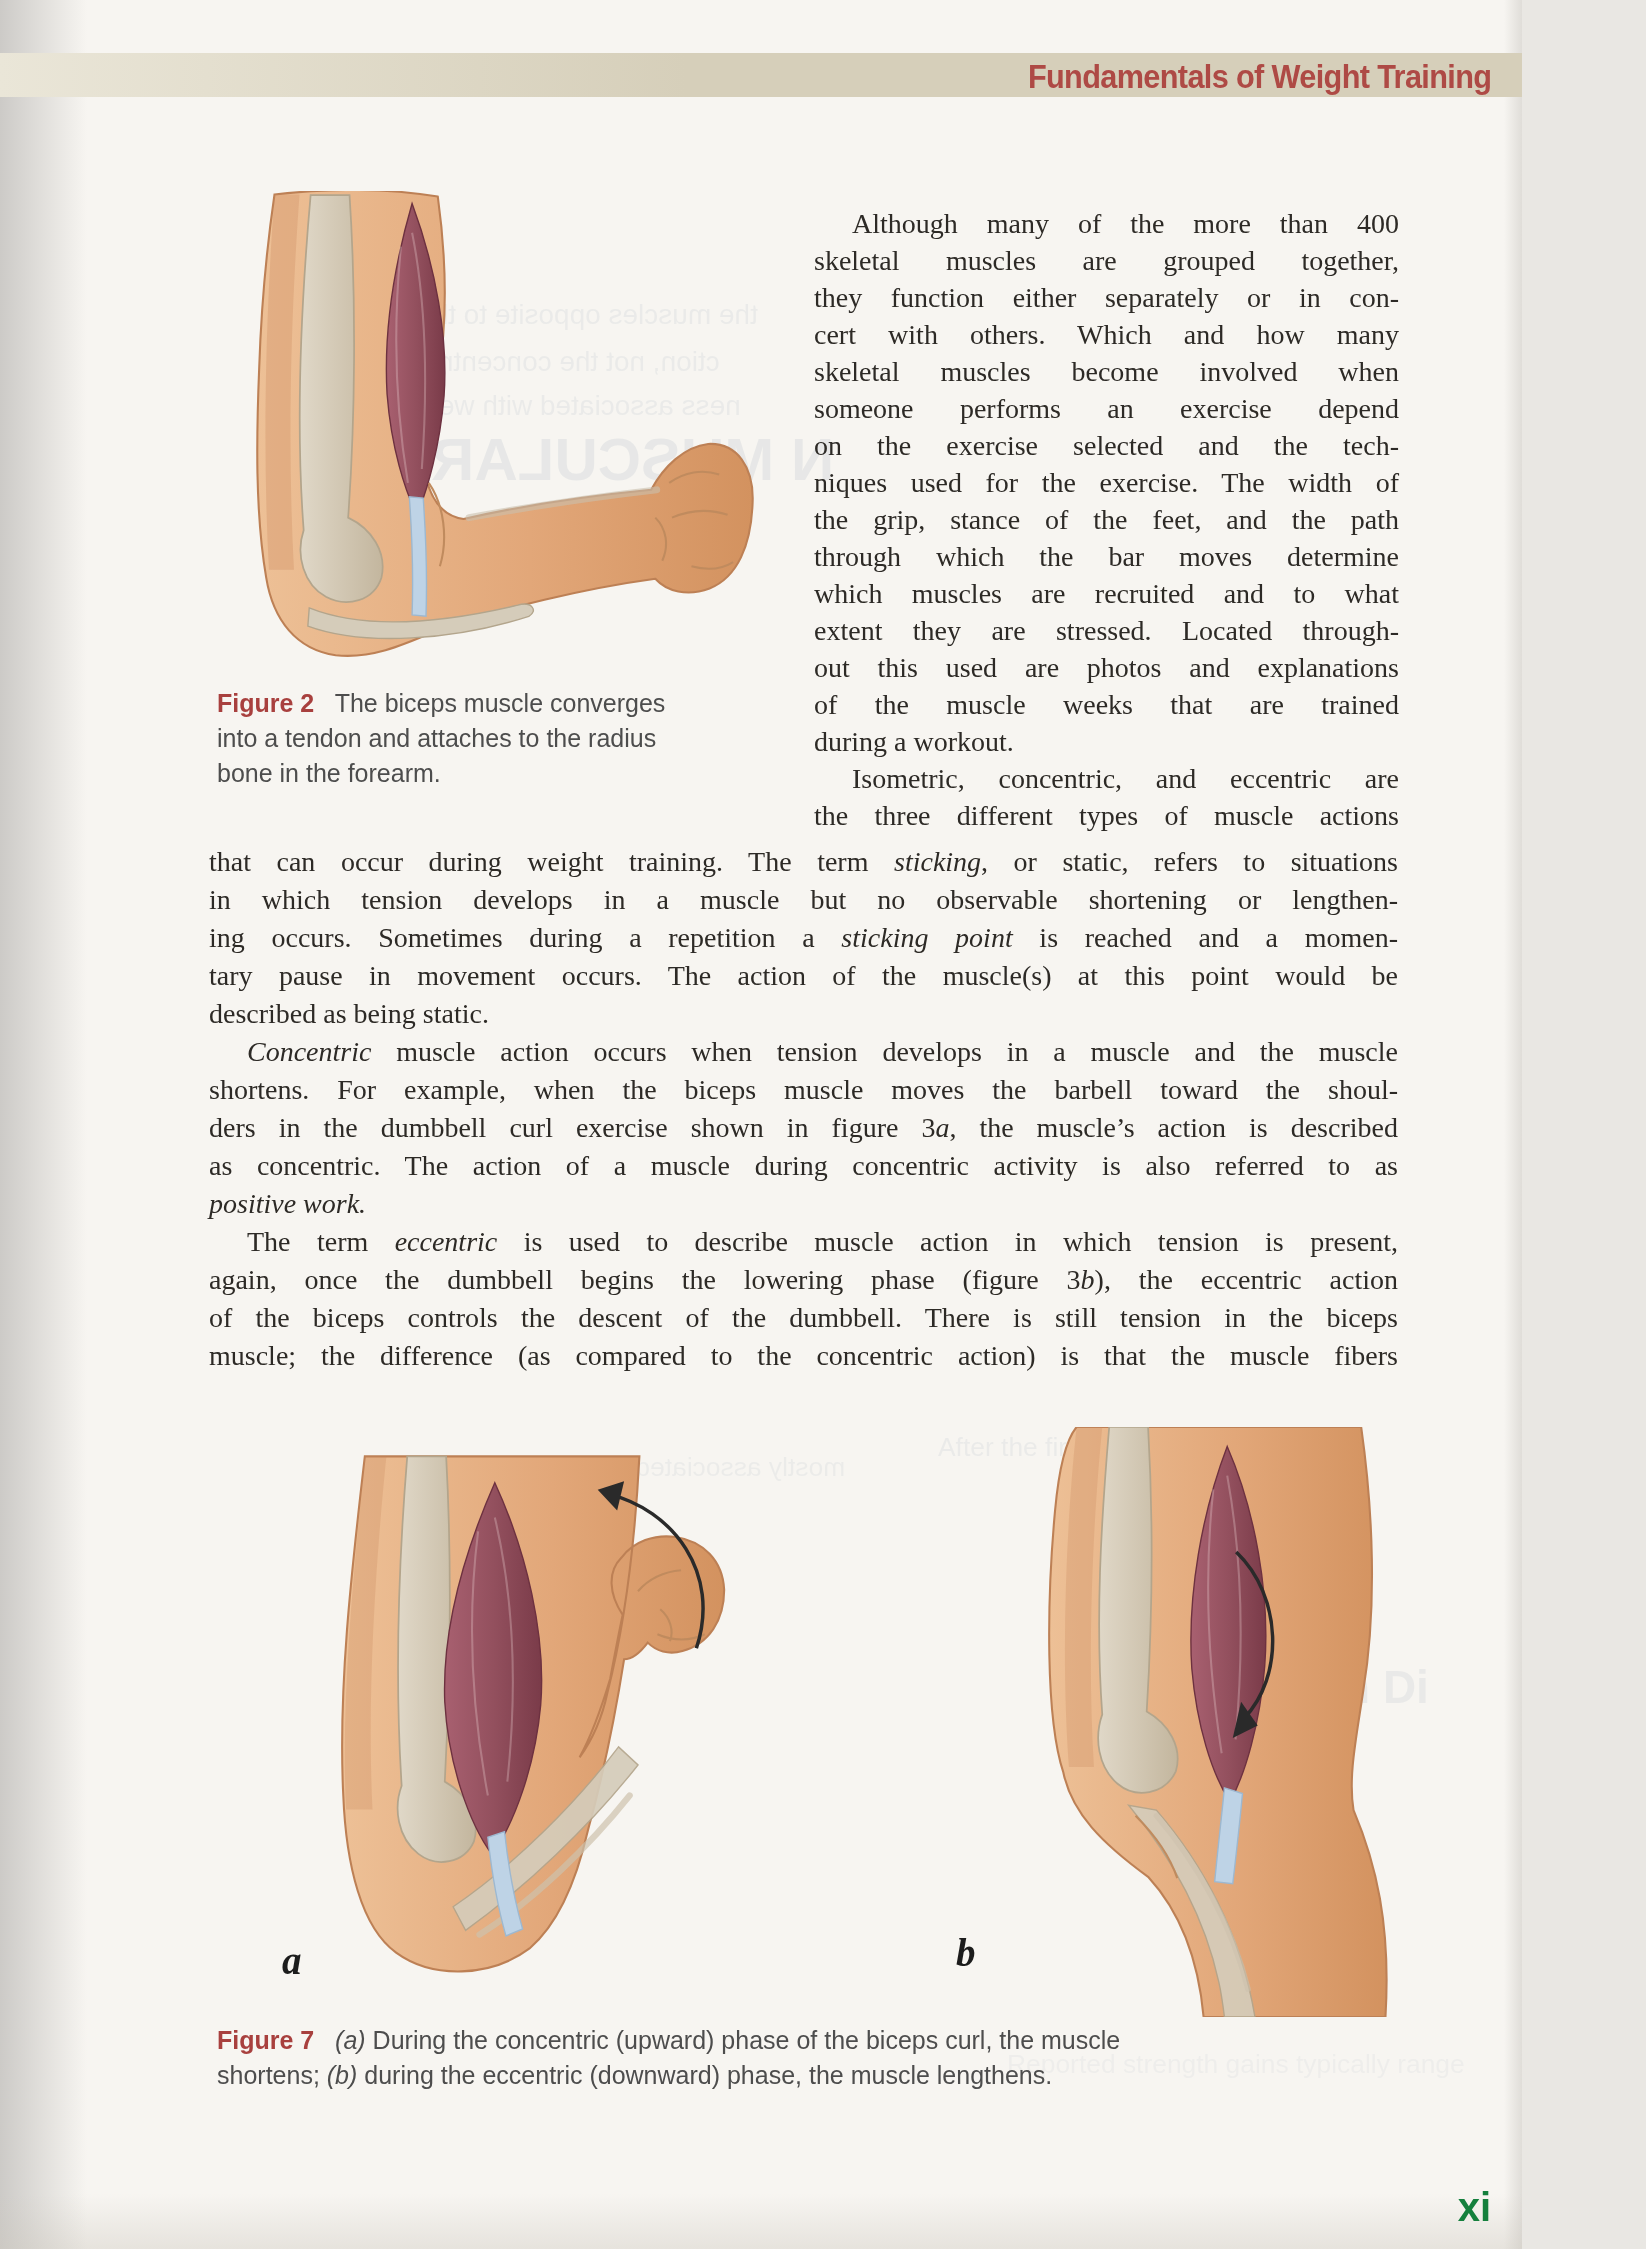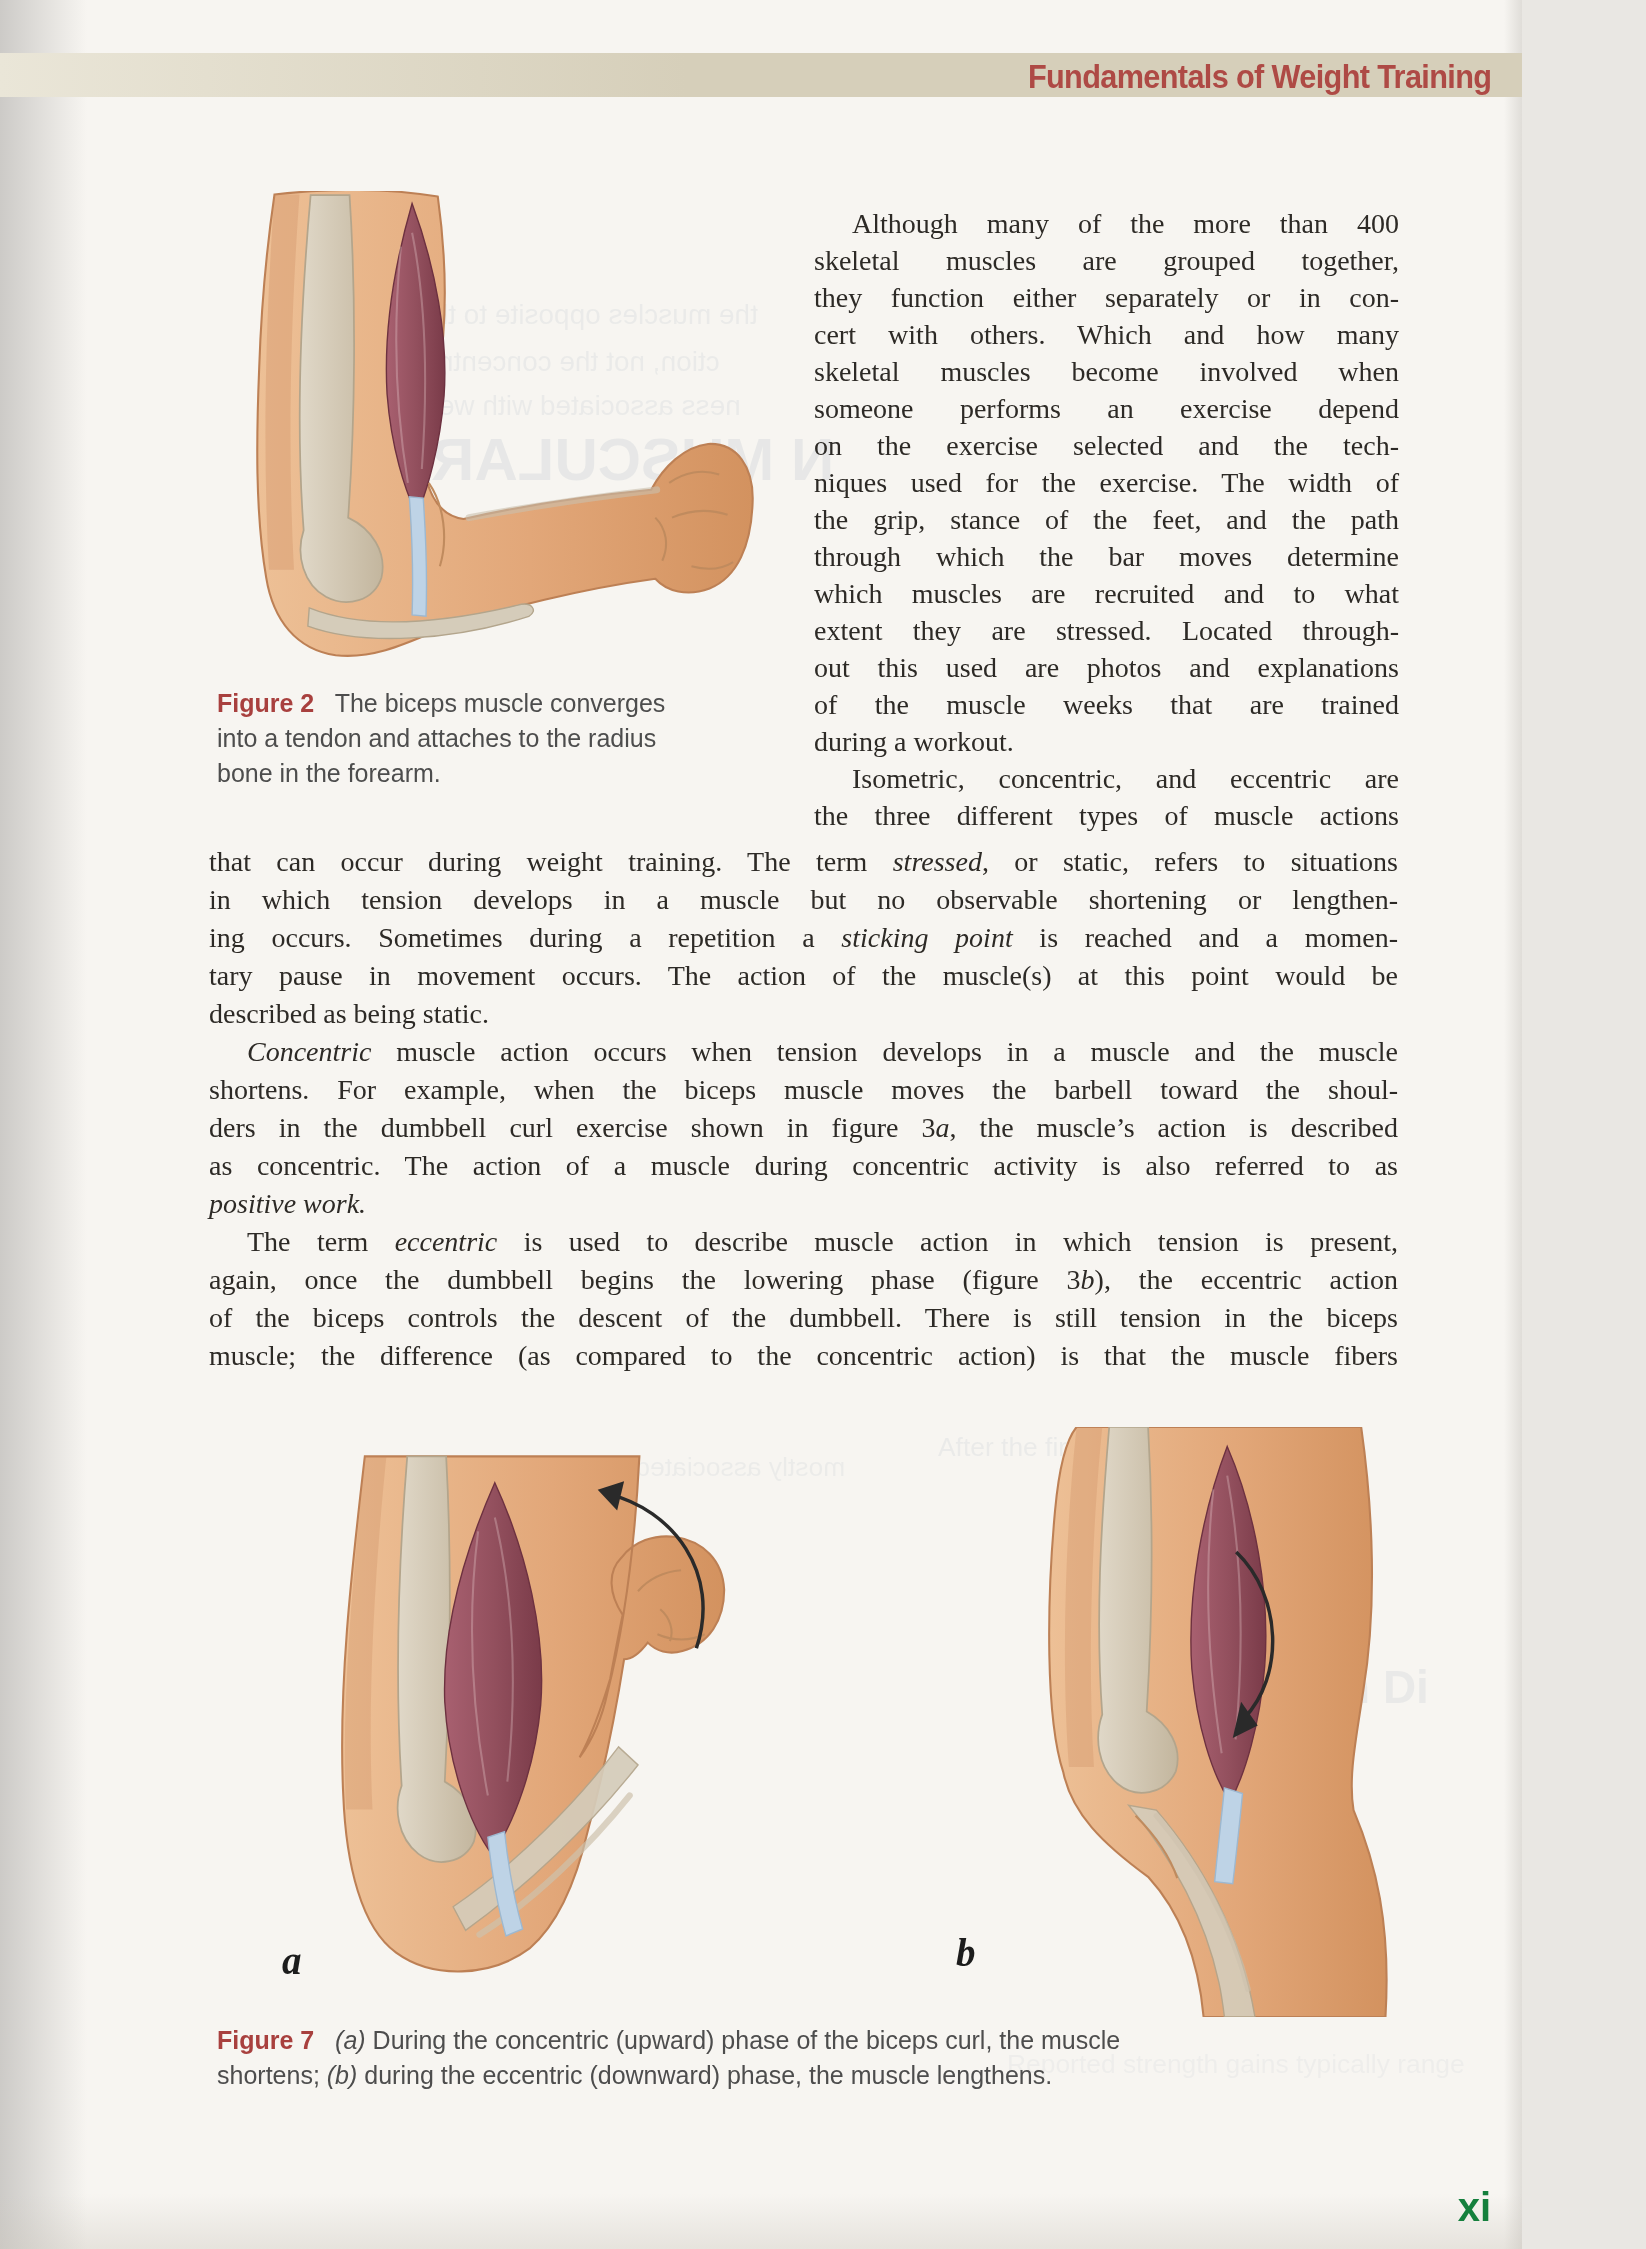--- a/index.html
+++ b/index.html
@@ -123,21 +123,21 @@
       <div class="tline"><span>through which the bar moves determine</span></div>
       <div class="tline"><span>which muscles are recruited and to what</span></div>
       <div class="tline"><span>extent they are stressed. Located through-</span></div>
       <div class="tline"><span>out this used are photos and explanations</span></div>
       <div class="tline"><span>of the muscle weeks that are trained</span></div>
       <div class="tline last"><span>during a workout.</span></div>
       <div class="tline indent"><span>Isometric, concentric, and eccentric are</span></div>
       <div class="tline"><span>the three different types of muscle actions</span></div>
     </div>
   <div class="fw">
-      <div class="tline"><span>that can occur during weight training. The term </span><span class="i">stressed</span><span>, or static, refers to situations</span></div>
+      <div class="tline"><span>that can occur during weight training. The term </span><span class="i">sticking</span><span>, or static, refers to situations</span></div>
       <div class="tline"><span>in which tension develops in a muscle but no observable shortening or lengthen-</span></div>
       <div class="tline"><span>ing occurs. Sometimes during a repetition a </span><span class="i">sticking point</span><span> is reached and a momen-</span></div>
       <div class="tline"><span>tary pause in movement occurs. The action of the muscle(s) at this point would be</span></div>
       <div class="tline last"><span>described as being static.</span></div>
       <div class="tline indent"><span class="i">Concentric</span><span> muscle action occurs when tension develops in a muscle and the muscle</span></div>
       <div class="tline"><span>shortens. For example, when the biceps muscle moves the barbell toward the shoul-</span></div>
       <div class="tline"><span>ders in the dumbbell curl exercise shown in figure 3</span><span class="i">a</span><span>, the muscle’s action is described</span></div>
       <div class="tline"><span>as concentric. The action of a muscle during concentric activity is also referred to as</span></div>
       <div class="tline last"><span class="i">positive work.</span></div>
       <div class="tline indent"><span>The term </span><span class="i">eccentric</span><span> is used to describe muscle action in which tension is present,</span></div>

